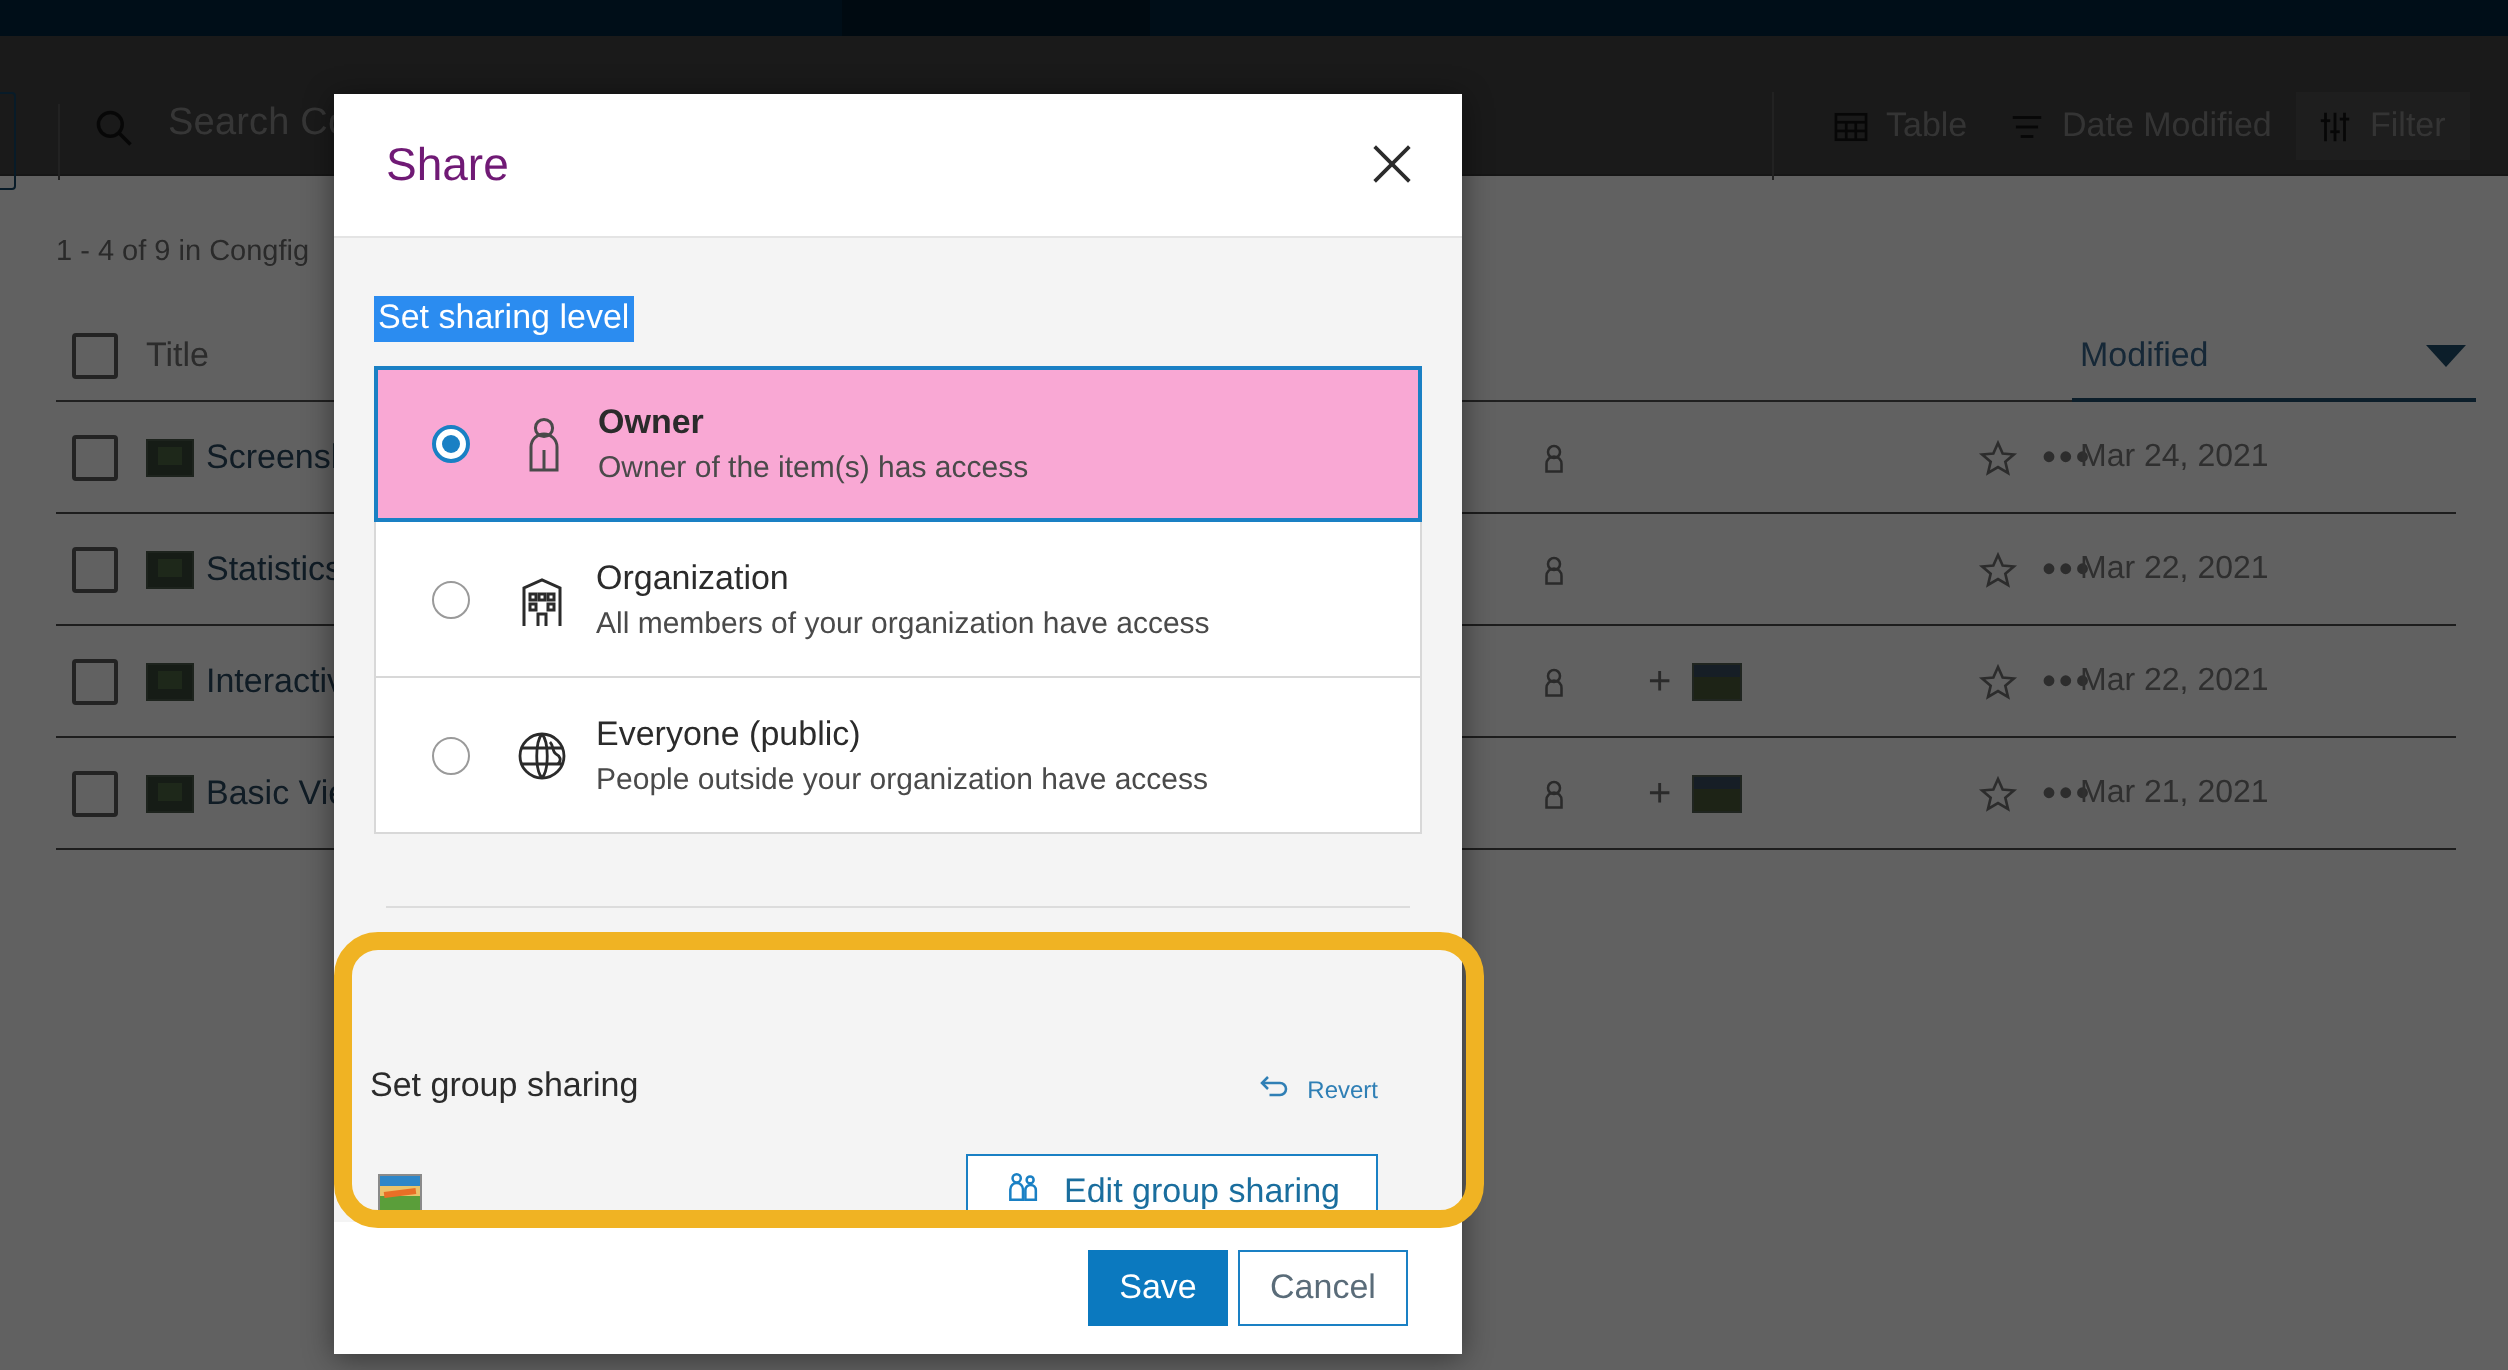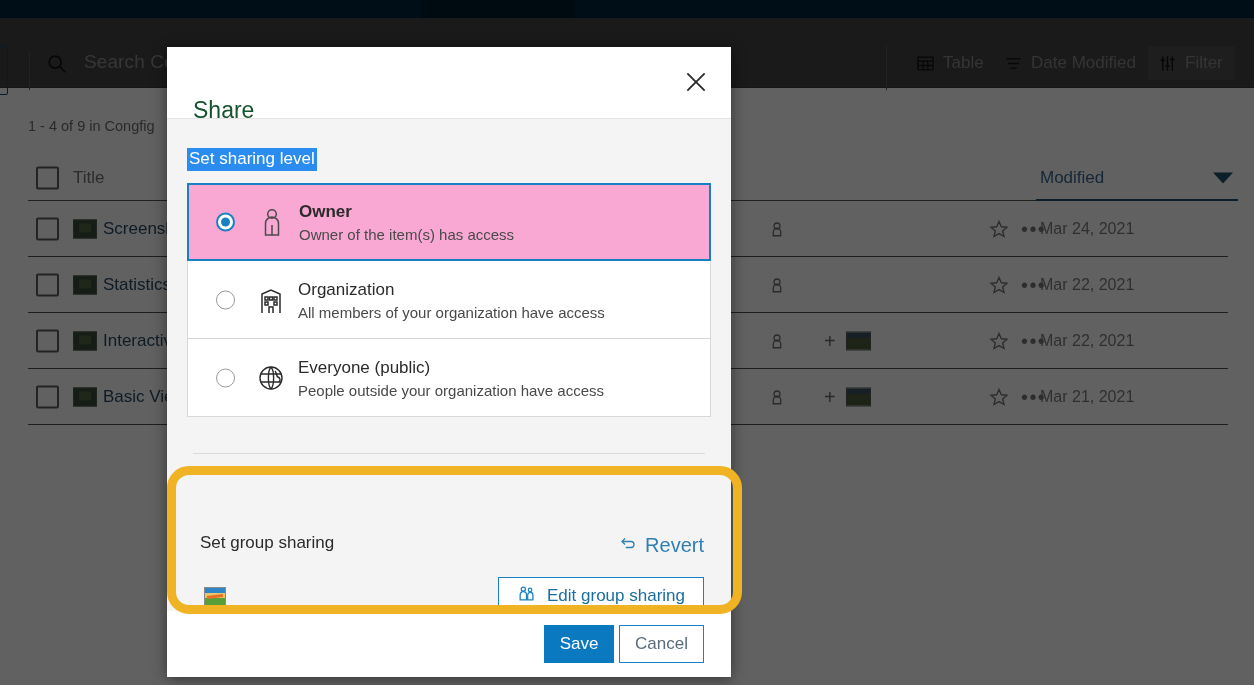--- a/index.html
+++ b/index.html
@@ -232,22 +232,21 @@
   .modal-header {
     position: relative;
     height: 71px;
     background: #ffffff;
     border-bottom: 1px solid #e4e4e4;
   }
   .modal-title {
     position: absolute;
     left: 26px; top: 22px;
     font-size: 23px;
-    color: #14532d;
-    margin-top: 28px;
+    color: #701a75;
   }
   .close-icon {
     position: absolute;
     right: 22px; top: 22px;
     width: 26px; height: 26px;
     cursor: pointer;
   }
   .modal-body {
     position: relative;
     padding: 0 20px;
@@ -334,39 +333,39 @@
     width: 575px;
     height: 148px;
     border: 9px solid #f0b323;
     border-radius: 22px;
     box-sizing: border-box;
     pointer-events: none;
     z-index: 6;
   }
   .group-share {
     position: absolute;
-    left: 27px; top: 476px;
+    left: 12px; top: 476px;
     width: 524px;
     height: 128px;
     background: #f4f4f4;
     text-decoration: underline;
   }
   .gs-title {
     position: absolute;
     left: 6px; top: 10px;
     font-size: 17px;
     color: #2b2b2b;
   }
   .revert {
     position: absolute;
     right: 14px; top: 11px;
     display: flex;
     align-items: center;
     gap: 8px;
-    font-size: 20px;
+    font-size: 12px;
     color: #2f7fb5;
     cursor: pointer;
   }
   .gs-thumb {
     position: absolute;
     left: 10px; top: 64px;
     width: 22px; height: 20px;
     border: 1px solid #8a8a8a;
     background: linear-gradient(#2e86c8 0 28%, #eac36a 28% 55%, #5a9e3a 55% 100%);
     box-sizing: border-box;

